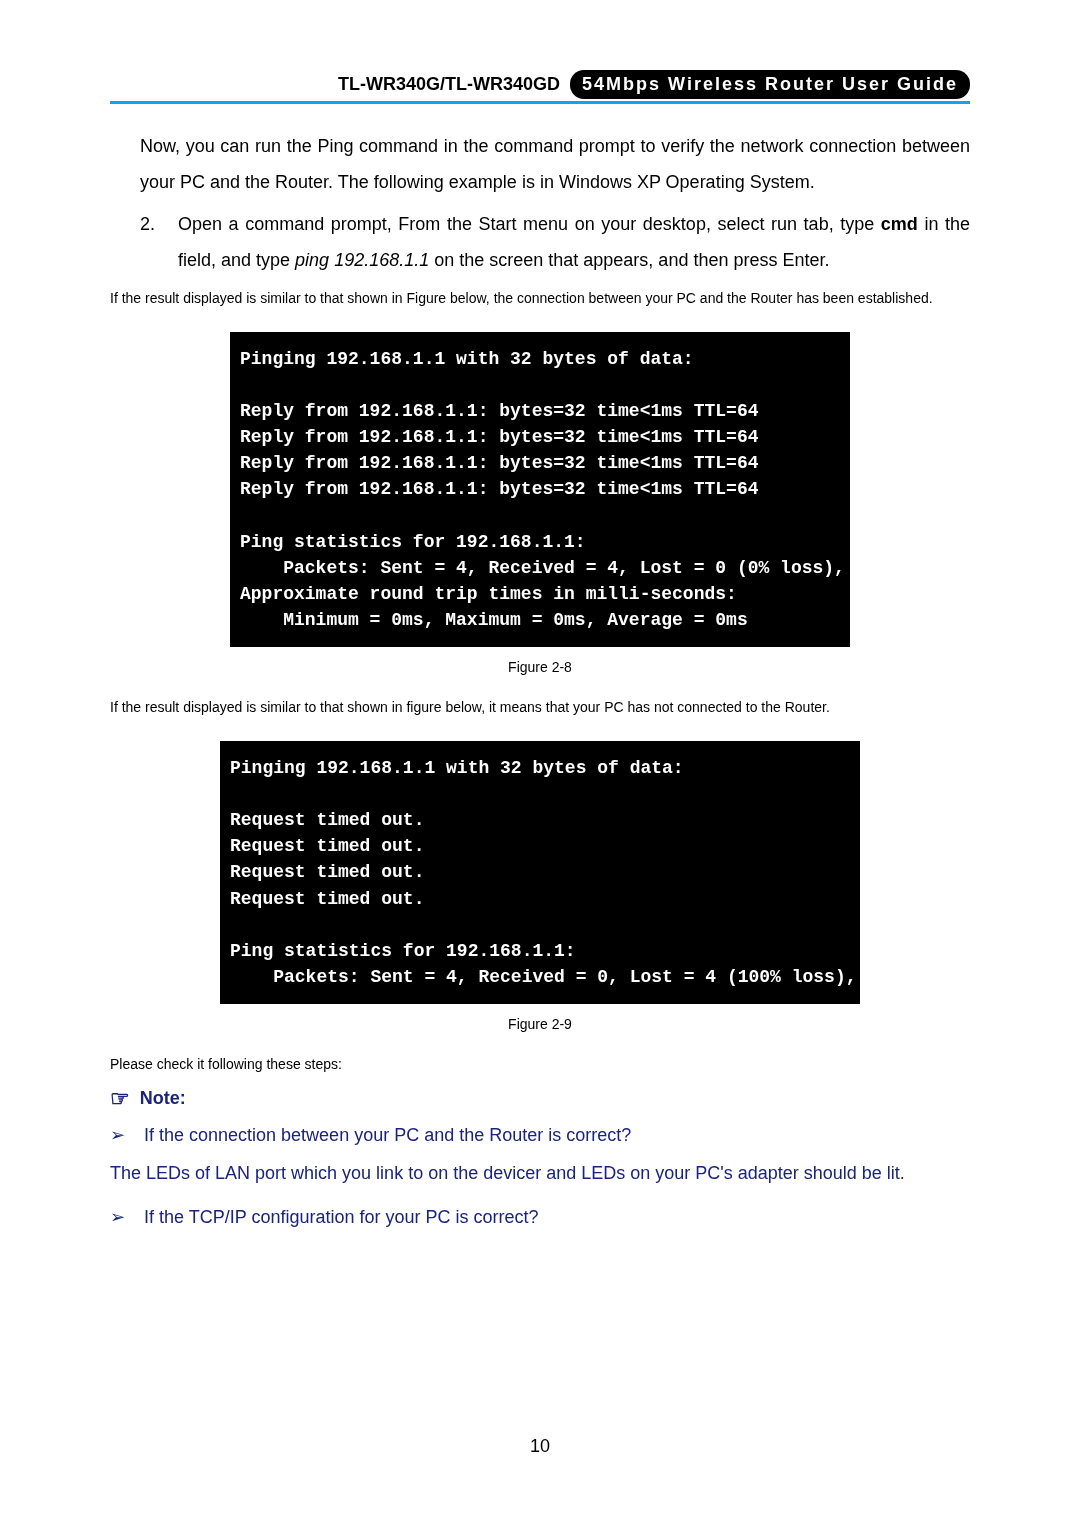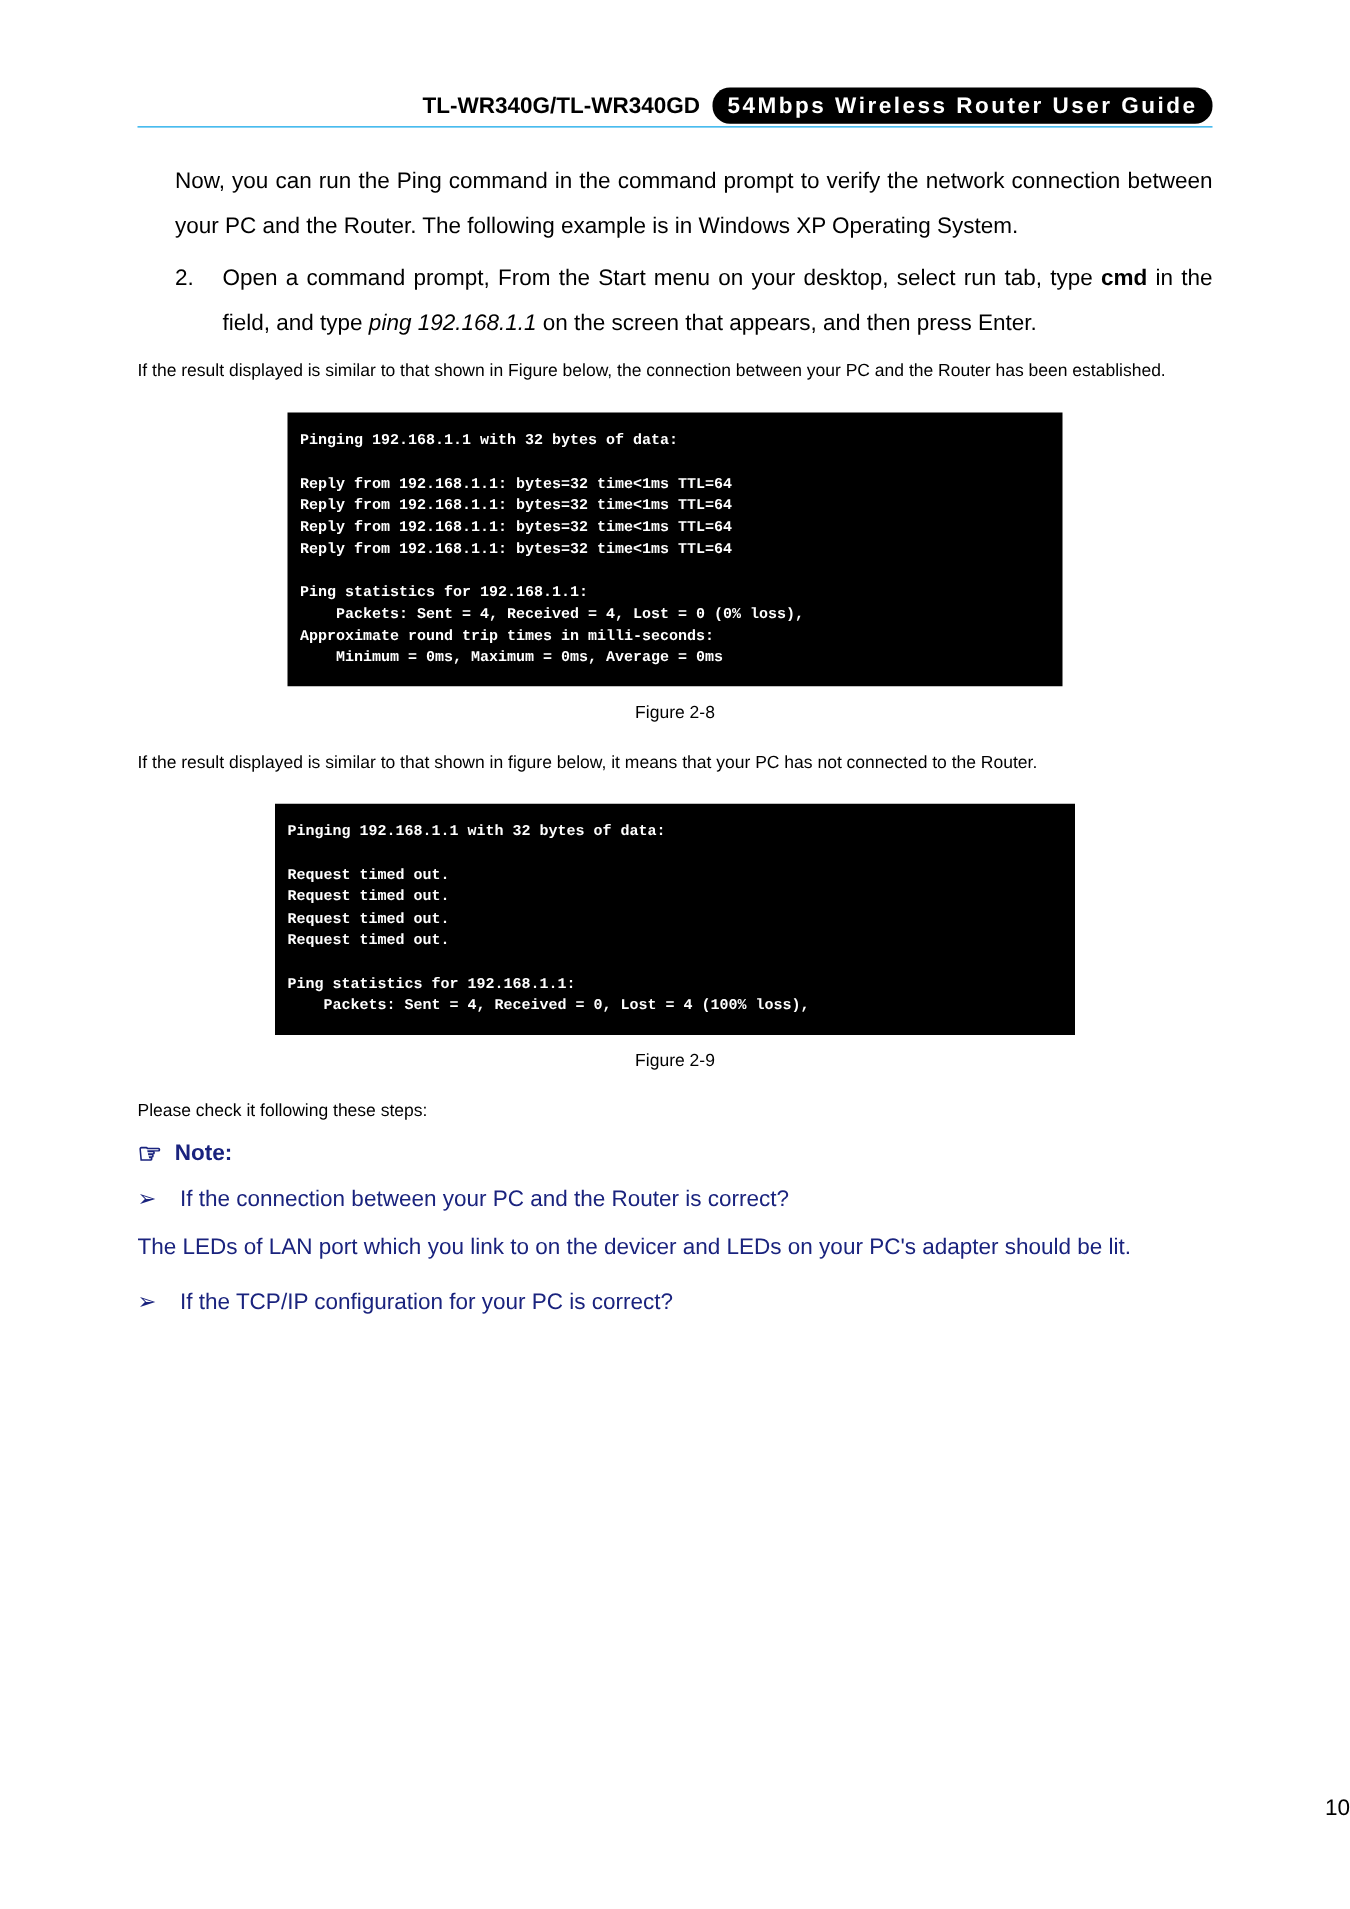--- a/index.html
+++ b/index.html
@@ -8,21 +8,21 @@
     font-family: Arial, Helvetica, sans-serif;
     width: 1080px;
     height: 1527px;
     position: relative;
     color: #000;
   }
   .page {
     padding: 70px 110px 0 110px;
   }
   .header-bar {
-    border-bottom: 1px solid #0ea5e9;
+    border-bottom: 3px solid #0ea5e9;
     padding: 0 0 2px 0;
     margin-bottom: 24px;
   }
   .header-inner {
     display: flex;
     justify-content: flex-end;
     align-items: stretch;
   }
   .header-left {
     font-weight: bold;
@@ -70,21 +70,21 @@
     text-align: justify;
     flex: 1;
   }
   .bold { font-weight: bold; }
   .italic { font-style: italic; }
   .terminal {
     background: #000;
     color: #fff;
     font-family: "Courier New", monospace;
     font-weight: bold;
-    font-size: 12px;
+    font-size: 18px;
     line-height: 1.45;
     padding: 14px 10px;
     white-space: pre;
     margin: 20px auto 12px auto;
     width: 620px;
   }
   .terminal2 {
     width: 640px;
   }
   .figure-caption {
@@ -124,21 +124,21 @@
     font-size: 18px;
     line-height: 1.9;
     text-align: justify;
     margin: 2px 0 10px 0;
   }
   .page-number {
     position: absolute;
     bottom: 70px;
     left: 0;
     width: 100%;
-    text-align: right;
+    text-align: center;
     font-size: 18px;
   }
 </style>
 </head>
 <body>
 
 <div class="page">
 
   <div class="header-bar">
     <div class="header-inner">

